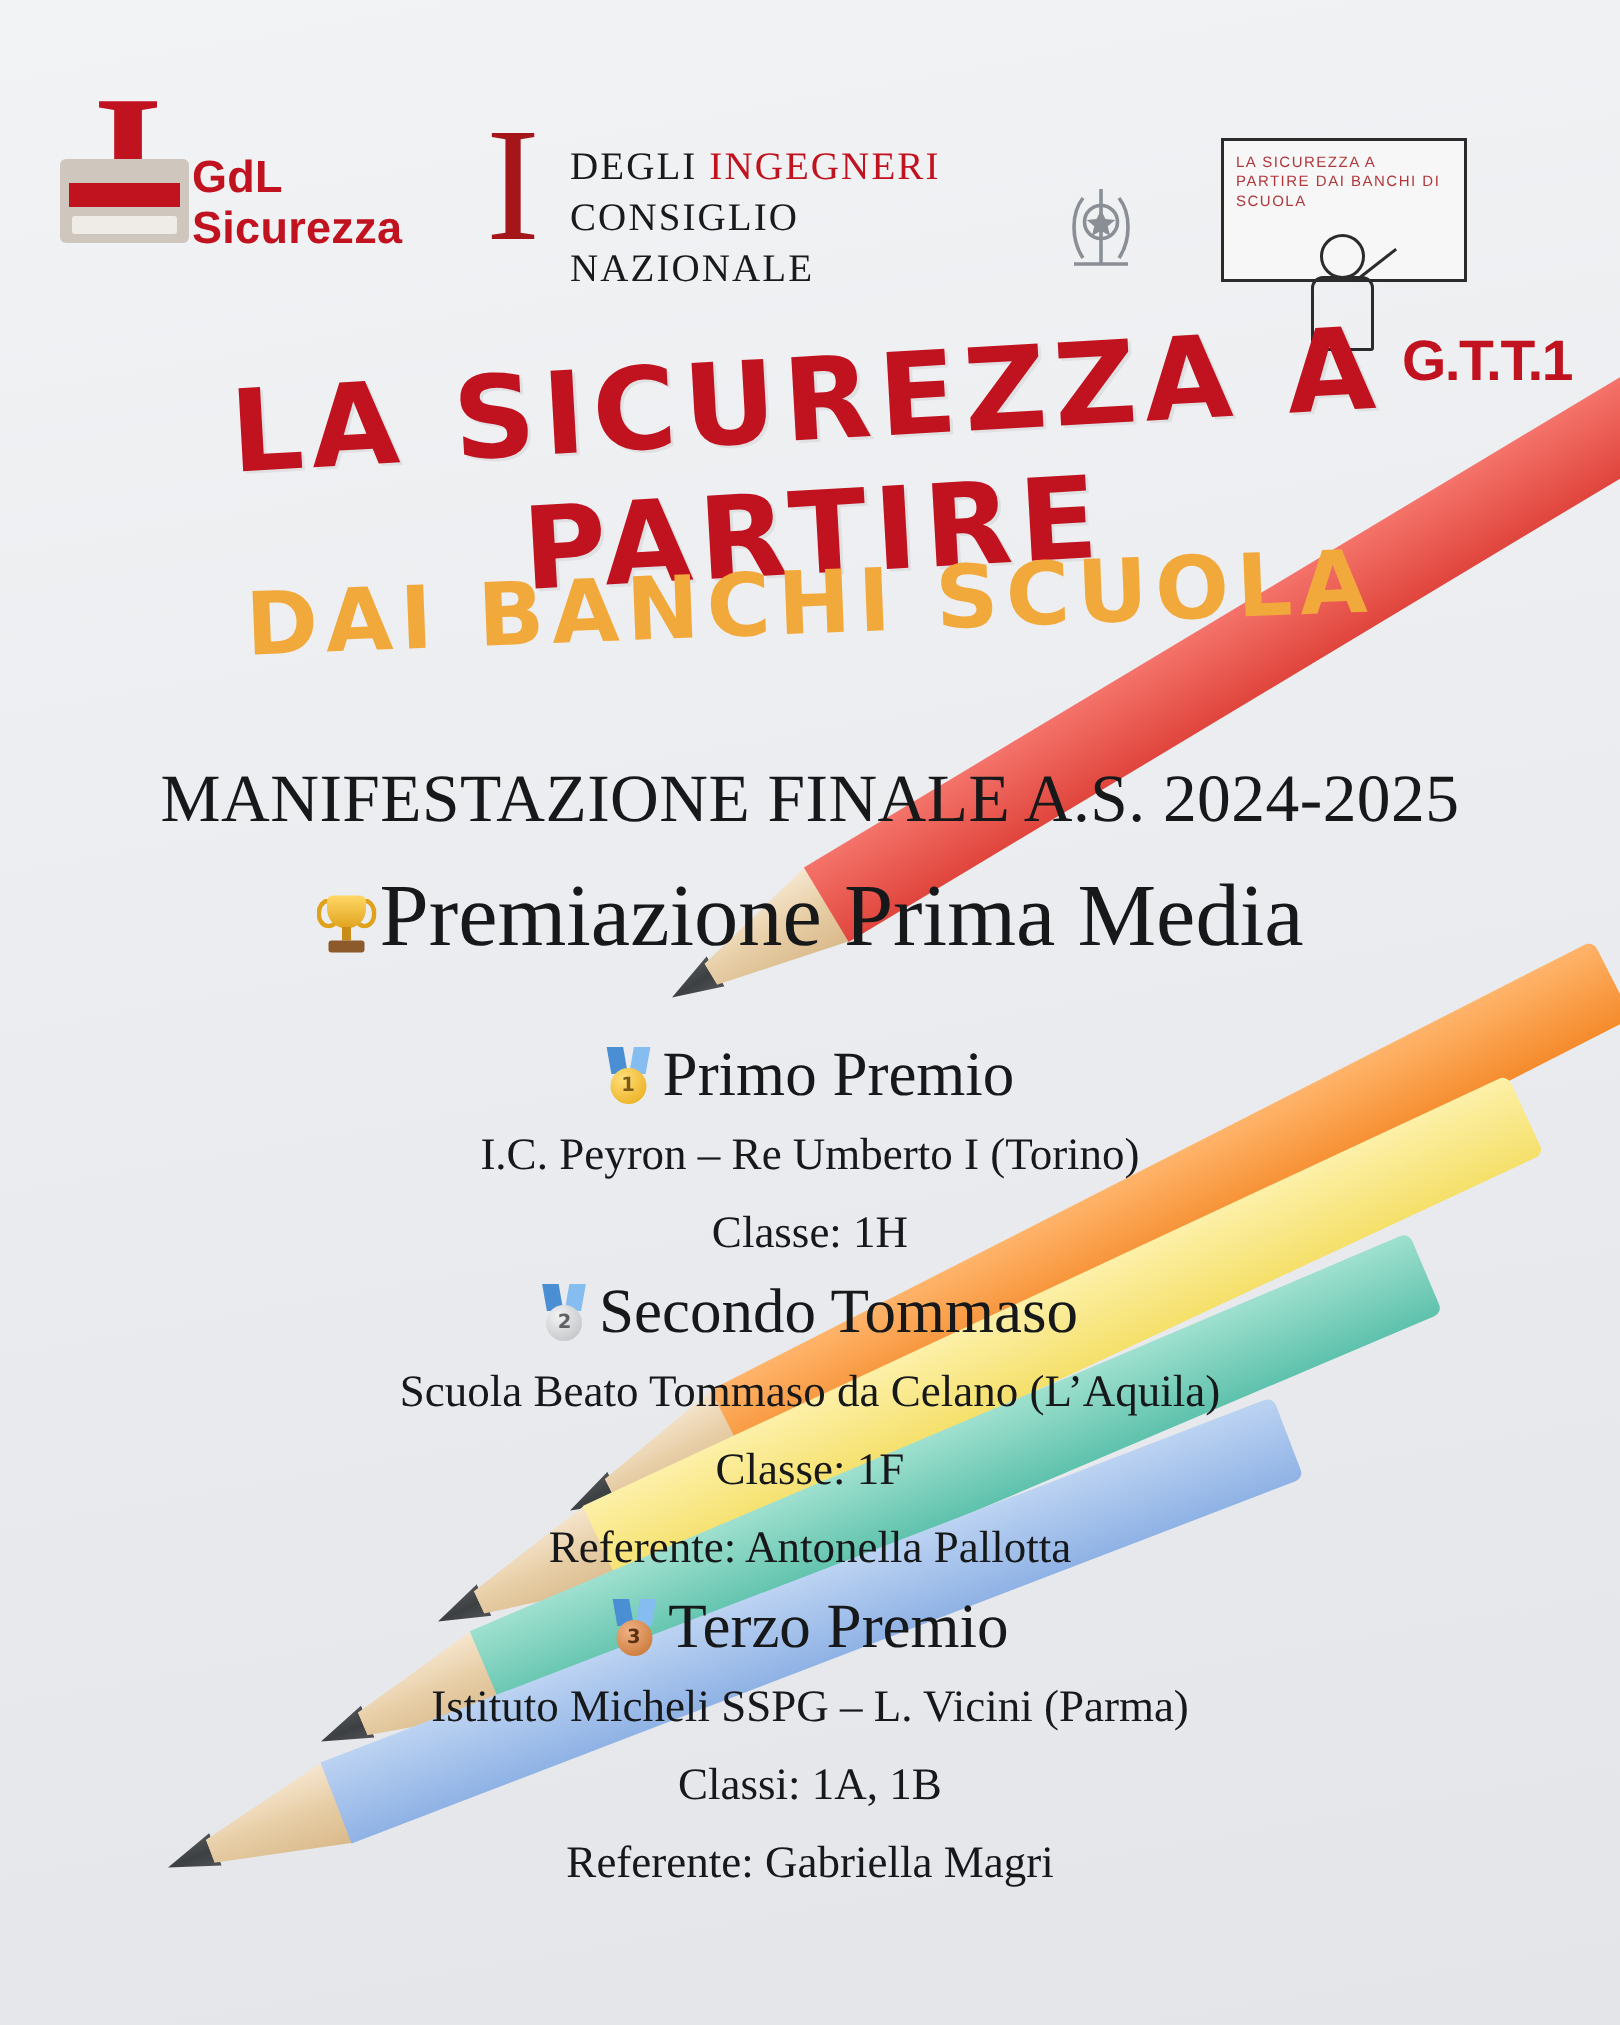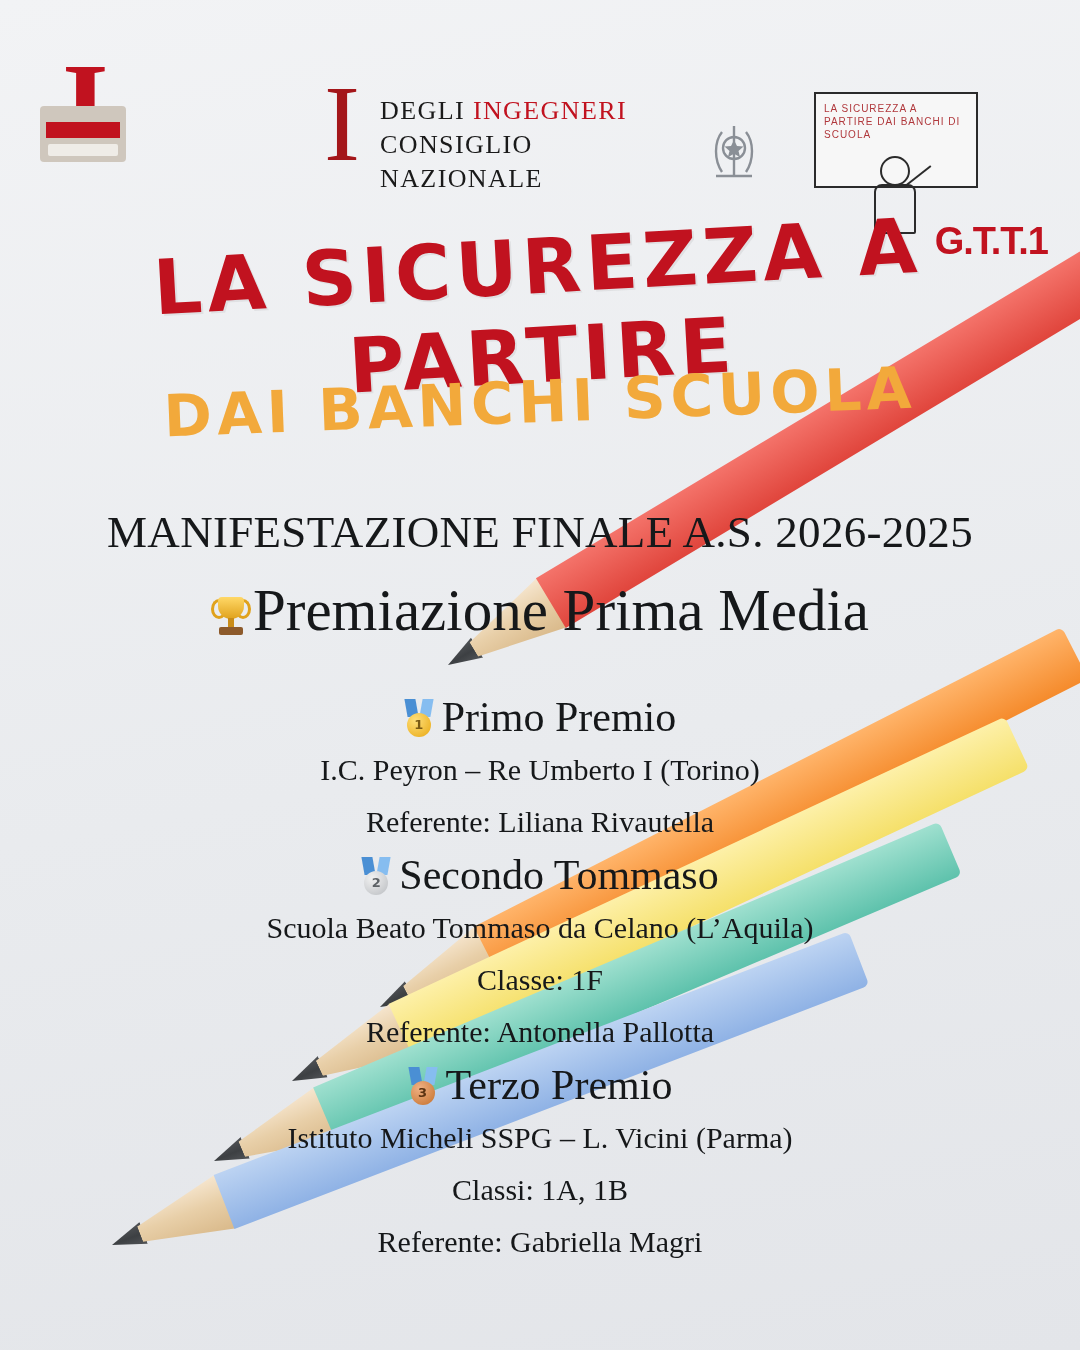--- a/index.html
+++ b/index.html
@@ -424,20 +424,24 @@
   </div>
 
   <div class="header">
 
     <div class="logo-gdl">
       <div class="bar-i">I</div>
       <div class="book">
         <div class="cover"></div>
         <div class="band"></div>
         <div class="pages"></div>
+      </div>
+      <div class="txt">
+        <div>GdL</div>
+        <div>Sicurezza</div>
       </div>
     </div>
 
     <div class="logo-cni">
       <div class="big-i">I</div>
       <div class="lines">
         <div><span>DEGLI </span><span class="accent">INGEGNERI</span></div>
         <div>CONSIGLIO NAZIONALE</div>
       </div>
     </div>
@@ -464,40 +468,40 @@
         <div class="body"></div>
         <div class="arm"></div>
       </div>
       <div class="label">G.T.T.1</div>
     </div>
   </div>
 
   <div class="title-main">LA SICUREZZA A PARTIRE</div>
   <div class="title-sub">DAI BANCHI SCUOLA</div>
 
-  <div class="line event-line">MANIFESTAZIONE FINALE A.S. 2026-2025</div>
+  <div class="line event-line">MANIFESTAZIONE FINALE A.S. 2024-2025</div>
 
   <div class="line award-line">
     <span class="trophy">
       <span class="handle-l"></span><span class="handle-r"></span>
       <span class="cup"></span><span class="stem"></span><span class="base"></span>
     </span><span>Premiazione Prima Media</span>
   </div>
 
   <div class="winners">
 
     <div class="winner-block">
       <div class="winner-title">
         <span class="medal gold">
           <span class="ribbon-l"></span><span class="ribbon-r"></span>
           <span class="disc">1</span>
         </span><span>Primo Premio</span>
       </div>
       <div class="winner-row">I.C. Peyron – Re Umberto I (Torino)</div>
-      <div class="winner-row">Referente: Liliana Rivautella</div>
+      <div class="winner-row">Classe: 1H</div>
     </div>
 
     <div class="winner-block">
       <div class="winner-title">
         <span class="medal silver">
           <span class="ribbon-l"></span><span class="ribbon-r"></span>
           <span class="disc">2</span>
         </span><span>Secondo Tommaso</span>
       </div>
       <div class="winner-row">Scuola Beato Tommaso da Celano (L’Aquila)</div>

